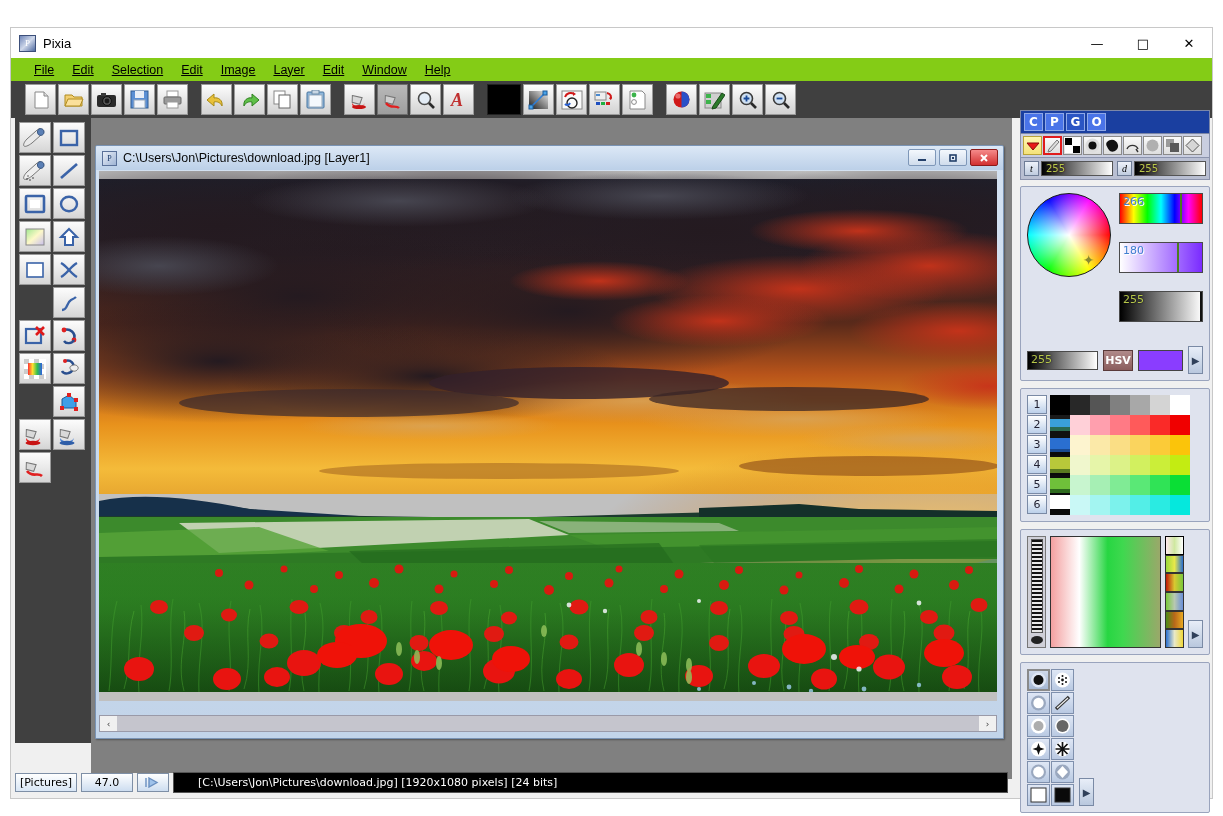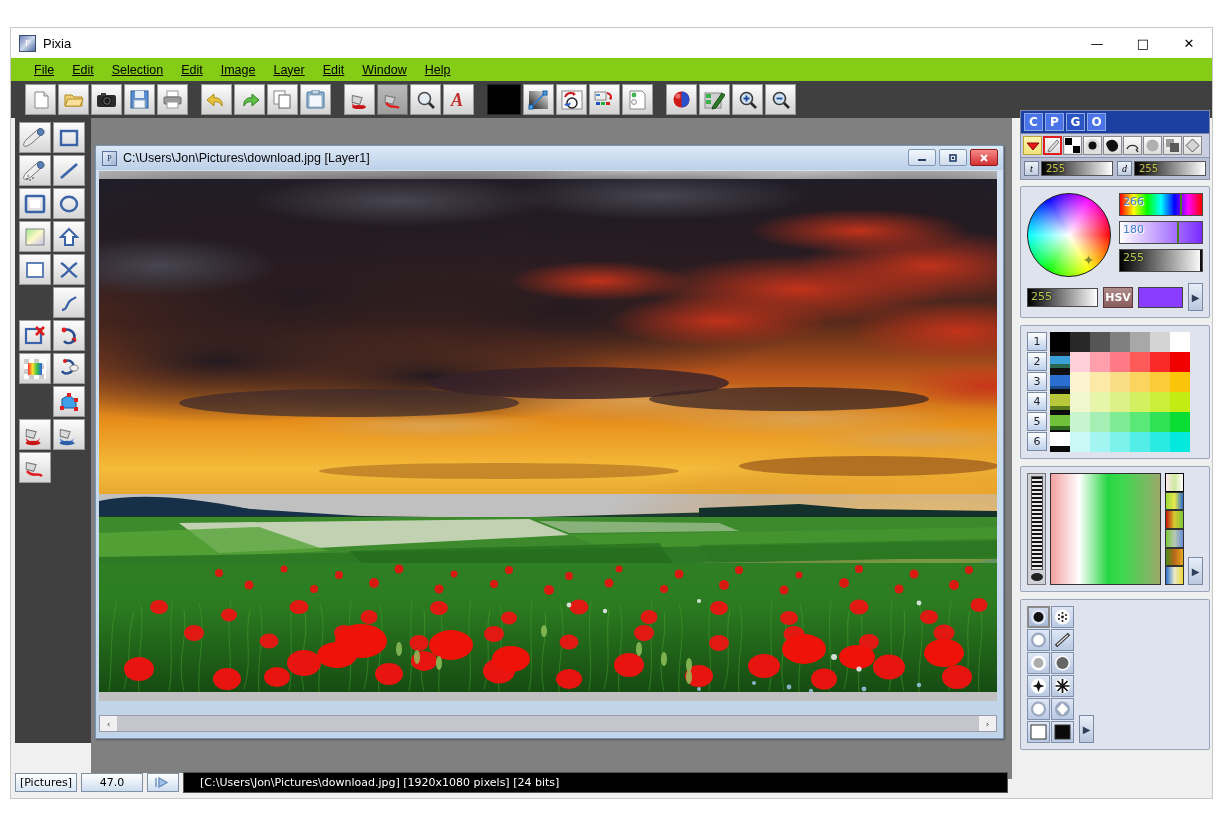--- a/index.html
+++ b/index.html
@@ -189,25 +189,25 @@
   }
   .sb-cell {
     height: 19px; display: flex; align-items: center; justify-content: center;
     font-size: 11px;
     background: linear-gradient(180deg,#ffffff 0%,#cdddf0 100%);
     border: 1px solid #7e8fa6;
     margin-right: 4px; flex: none;
     font-family: "DejaVu Sans", sans-serif;
   }
   .sb-pos { width: 62px; background: linear-gradient(180deg,#ffffff,#d8e6f5); }
-  .sb-val { width: 62px; }
+  .sb-val { width: 52px; }
   .sb-play { width: 32px; }
   .sb-info {
     flex: 1; height: 21px; background: #000; color: #fff;
-    display: flex; align-items: center; padding-left: 16px;
+    display: flex; align-items: center; padding-left: 24px;
     font-size: 11px; border: 1px solid #555;
     font-family: "DejaVu Sans", sans-serif;
   }
 
   
   .right-col {
     position: absolute; left: 1009px; top: 82px;
     width: 190px; height: 655px;
   }
   .panel {
@@ -291,21 +291,21 @@
     position: relative; float: left;
   }
   .wheel-cursor {
     position: absolute; left: 54px; top: 60px;
     width: 13px; height: 13px;
     color: #8a8a30; font-size: 14px; line-height: 13px; text-align: center;
     font-family: "DejaVu Sans", sans-serif;
   }
   .wheel-right { margin-left: 92px; }
   .hbar {
-    height: 23px; margin-bottom: 5px; position: relative;
+    height: 31px; margin-bottom: 18px; position: relative;
     border: 1px solid #4a4a4a;
   }
   .hbar .hnum {
     position: absolute; left: 3px; top: 1px;
     font-size: 11px; color: #3f7fd0;
     text-shadow: 1px 1px 0 #fff;
     font-family: "DejaVu Sans", sans-serif;
   }
   .hbar .hmark {
     position: absolute; top: 0; bottom: 0; width: 2px; background: #4a7d20;

